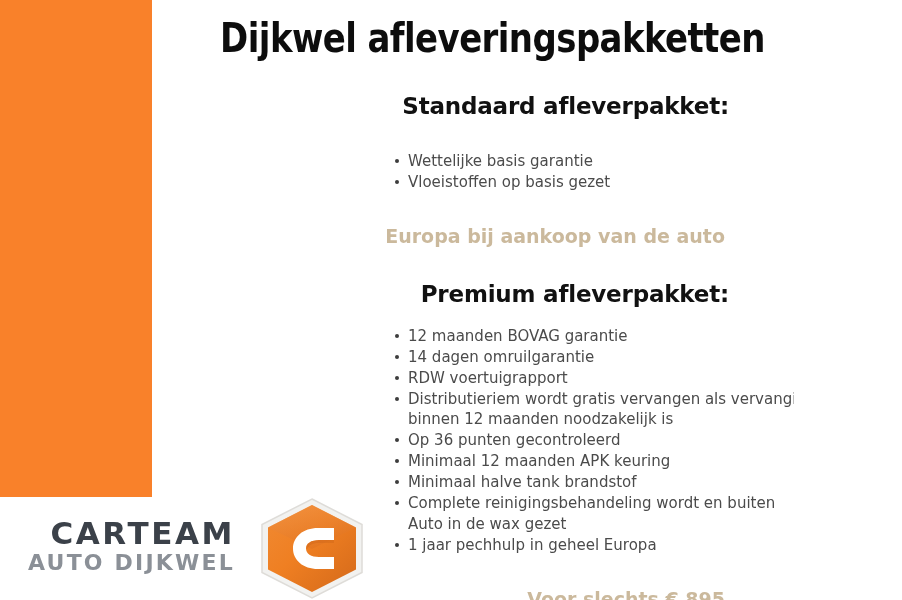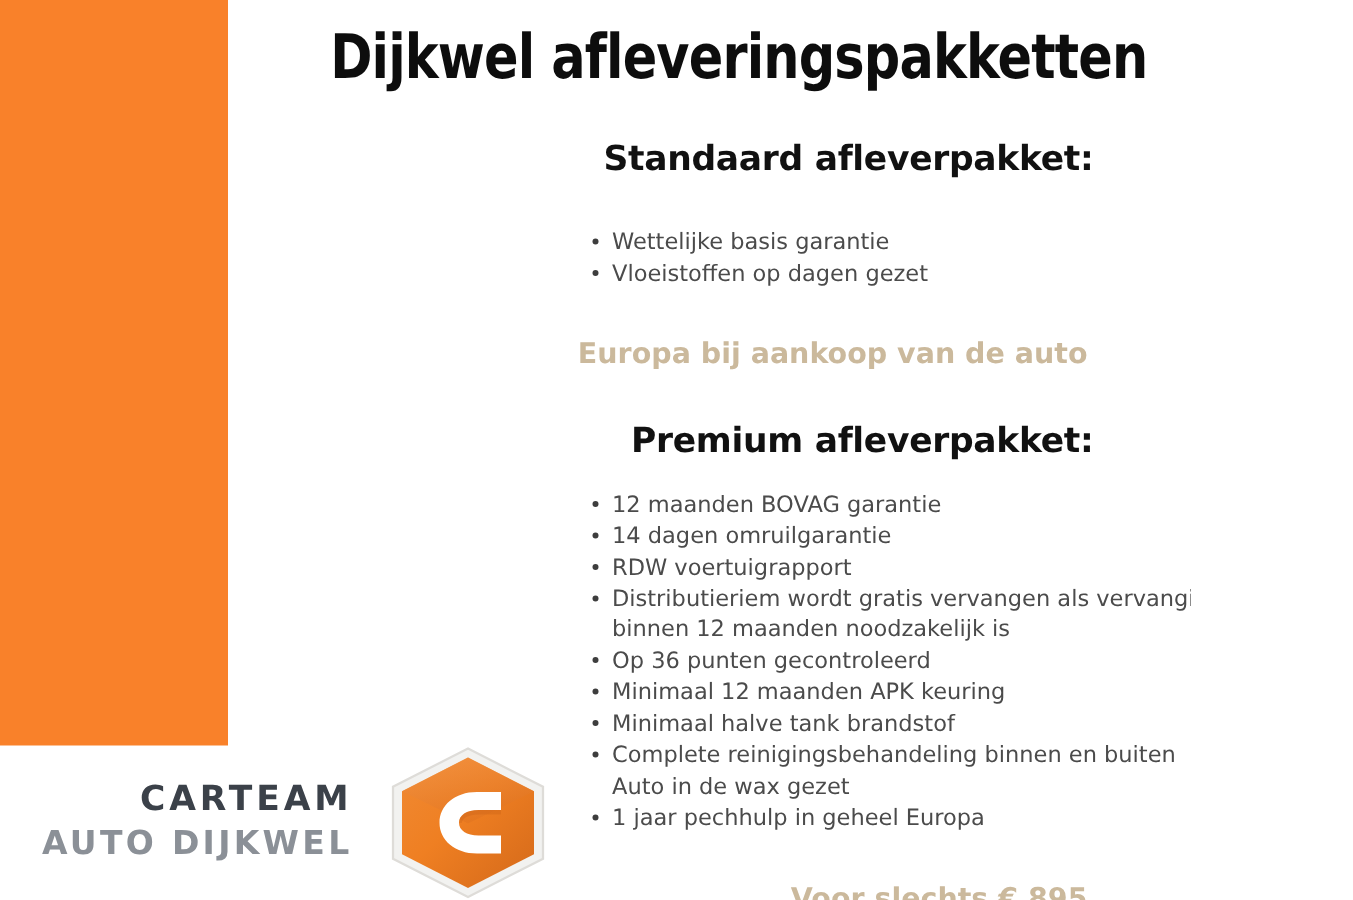--- a/index.html
+++ b/index.html
@@ -118,21 +118,21 @@
   
   #logo-block {
     position: absolute;
     left: 8px;
     top: 518px;
     width: 230px;
   }
   #logo-carteam {
     font-family: "DejaVu Sans", "Liberation Sans", sans-serif;
     font-weight: bold;
-    font-size: 23px;
+    font-size: 31px;
     letter-spacing: 2.6px;
     color: #3b4149;
     text-align: right;
     line-height: 30px;
     padding-right: 3px;
   }
   #logo-autodijkwel {
     font-family: "DejaVu Sans", "Liberation Sans", sans-serif;
     font-weight: bold;
     font-size: 22px;
@@ -158,36 +158,36 @@
 <div id="canvas">
 
   <div id="orange-bar"></div>
 
   <div id="main-title">Dijkwel afleveringspakketten</div>
 
   <div id="heading-standaard" class="section-heading">Standaard afleverpakket:</div>
 
   <ul id="list-standaard" class="bullet-list">
       <li>Wettelijke basis garantie</li>
-      <li>Vloeistoffen op dagen gezet</li>
+      <li>Vloeistoffen op basis gezet</li>
     </ul>
 
   <div id="promo-gratis" class="promo-line">Europa bij aankoop van de auto</div>
 
   <div id="heading-premium" class="section-heading">Premium afleverpakket:</div>
 
   <ul id="list-premium" class="bullet-list">
       <li>12 maanden BOVAG garantie</li>
       <li>14 dagen omruilgarantie</li>
       <li>RDW voertuigrapport</li>
       <li>Distributieriem wordt gratis vervangen als vervanging binnen 12 maanden noodzakelijk is</li>
       <li>Op 36 punten gecontroleerd</li>
       <li>Minimaal 12 maanden APK keuring</li>
       <li>Minimaal halve tank brandstof</li>
-      <li>Complete reinigingsbehandeling binnen en buiten</li>
+      <li>Complete reinigingsbehandeling wordt en buiten</li>
       <li class="no-bullet">Auto in de wax gezet</li>
       <li>1 jaar pechhulp in geheel Europa</li>
     </ul>
 
   <div id="promo-prijs" class="promo-line">Voor slechts € 895</div>
 
   <div id="logo-block">
     <div id="logo-carteam">CARTEAM</div>
     <div id="logo-autodijkwel">AUTO DIJKWEL</div>
   </div>

